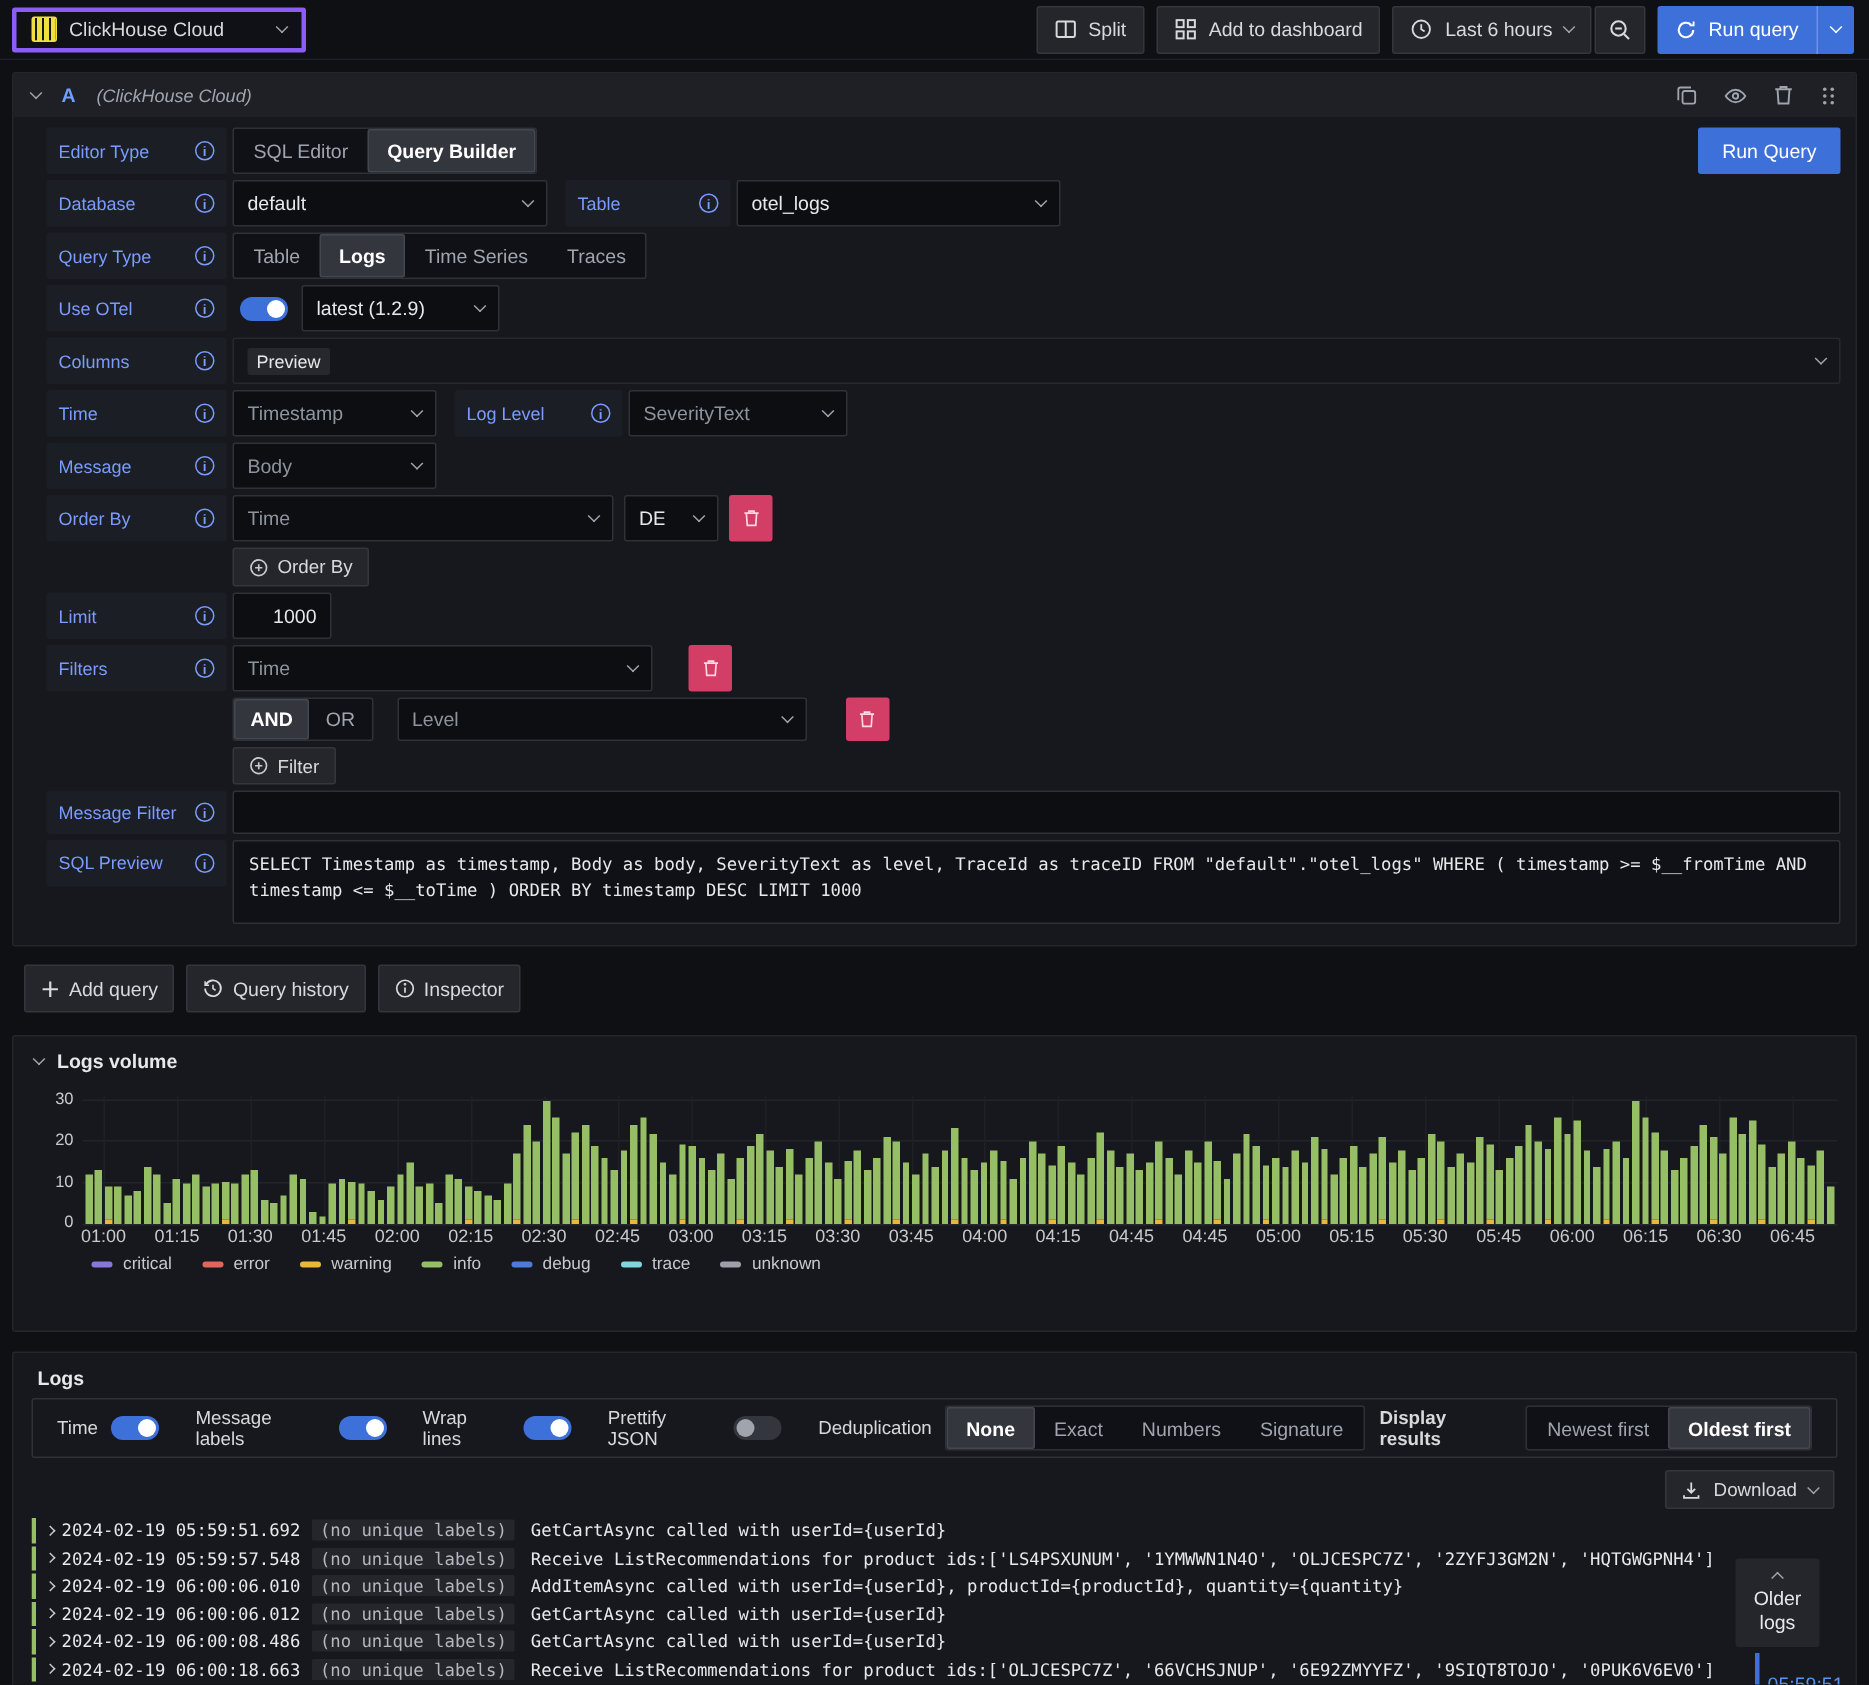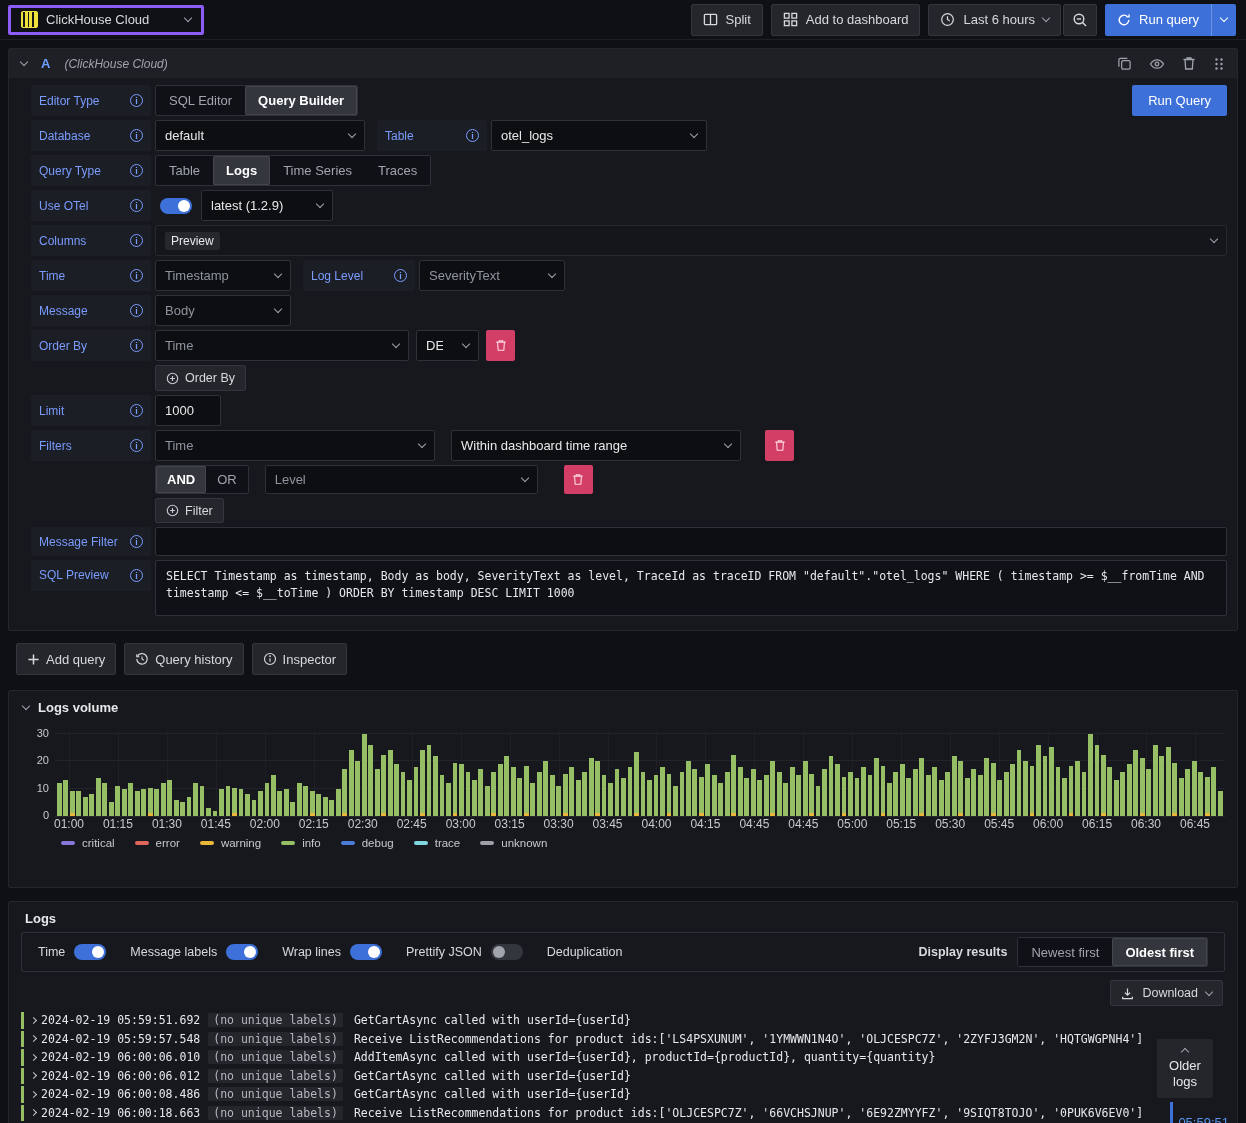--- a/index.html
+++ b/index.html
@@ -46,21 +46,21 @@
   .flabel { width:120px; flex:none; background:#1b1e24; border-radius:2px; display:flex; align-items:center; justify-content:space-between;
     padding:0 8px; color:#7a9bff; font-size:12px; font-weight:500; }
   .flabel.inline { margin-left:8px; width:110px; }
   .ii { width:13px; height:13px; border:1px solid #7a9bff; border-radius:50%; color:#7a9bff; font-size:9px; font-weight:700;
     display:inline-flex; align-items:center; justify-content:center; flex:none; }
   .ii::after { content:'i'; }
   .sel { background:#0d0e12; border:1px solid #2e3138; border-radius:2px; display:flex; align-items:center; gap:20px;
     padding:0 9px; font-size:13px; color:#e7e8e9; cursor:pointer; }
   .sel .val { flex:1; white-space:nowrap; overflow:hidden; }
   .sel.ghost .val { color:#8e949e; }
-  .input { background:#0d0e12; border:1px solid #2e3138; border-radius:2px; display:flex; align-items:center; padding:0 9px; font-size:13px; color:#e7e8e9; }
+  .input { background:#0d0e12; border:1px solid #2e3138; border-radius:2px; display:flex; align-items:center; padding:0 9px; font-size:13px; color:#e7e8e9;justify-content:flex-end; }
   .seggroup { display:flex; align-items:center; background:#101116; border:1px solid #2e3138; border-radius:2px; padding:0; height:100%; }
   .seg { padding:0 13px; height:100%; display:flex; align-items:center; color:#9fa4ad; font-size:13px; cursor:pointer; white-space:nowrap; }
   .seg.on { background:#34363d; color:#fff; font-weight:600; border-radius:2px; box-shadow:inset 0 0 0 1px #44474f; }
   .toggle { width:32px; height:16px; border-radius:9px; background:#3d71d9; position:relative; cursor:pointer; flex:none; align-self:center; }
   .toggle::after { content:''; position:absolute; top:2px; right:2px; width:12px; height:12px; border-radius:50%; background:#fff; }
   .toggle.off { background:#33363d; }
   .toggle.off::after { right:auto; left:2px; background:#9fa4ad; }
   .tag { background:#26282e; color:#e7e8e9; font-size:12px; padding:2px 6px; border-radius:2px; align-self:center; }
   .danger { width:29px; flex:none; background:#d23e66; border-radius:2px; display:flex; align-items:center; justify-content:center; cursor:pointer; }
   .ghostbtn { background:#24262c; border:1px solid #33363d; border-radius:2px; display:flex; align-items:center; gap:6px;
@@ -344,24 +344,20 @@
         </div>
     </div>
 
     <div class="qrow">
       <div class="flabel">
           <span>Filters</span>
           <span class="ii"></span>
         </div>
       <div class="sel ghost" style="width:280px">
           <span class="val">Time</span>
-          <span class="chev"></span>
-        </div>
-      <div class="sel" style="width:290px;margin-left:12px">
-          <span class="val">Within dashboard time range</span>
           <span class="chev"></span>
         </div>
       <div class="danger" style="margin-left:20px">
         <svg class="icon" width="12" height="13" viewBox="0 0 14 15" fill="none" stroke="#ffd9e3" stroke-width="1.3">
             <path d="M1.5 3.5h11M5 3.5V2h4v1.5M3 3.5l.7 9.5h6.6l.7-9.5"></path>
           </svg>
       </div>
     </div>
     <div class="qrow sub" style="height:29px">
       <div class="seggroup">
@@ -1119,20 +1115,26 @@
     <span class="ctl">
         <span class="clabel">Wrap lines</span>
         <span class="toggle"></span>
       </span>
     <span class="ctl">
         <span class="clabel">Prettify JSON</span>
         <span class="toggle off"></span>
       </span>
     <span class="ctl" style="margin-right:0">
       <span class="clabel">Deduplication</span>
+      <span class="seggroup" style="height:30px">
+        <span class="seg on">None</span>
+        <span class="seg">Exact</span>
+        <span class="seg">Numbers</span>
+        <span class="seg">Signature</span>
+      </span>
     </span>
     <span class="right-ctl">
       <span class="clabel" style="font-weight:600">Display results</span>
       <span class="seggroup" style="height:30px">
         <span class="seg">Newest first</span>
         <span class="seg on">Oldest first</span>
       </span>
     </span>
   </div>
 

